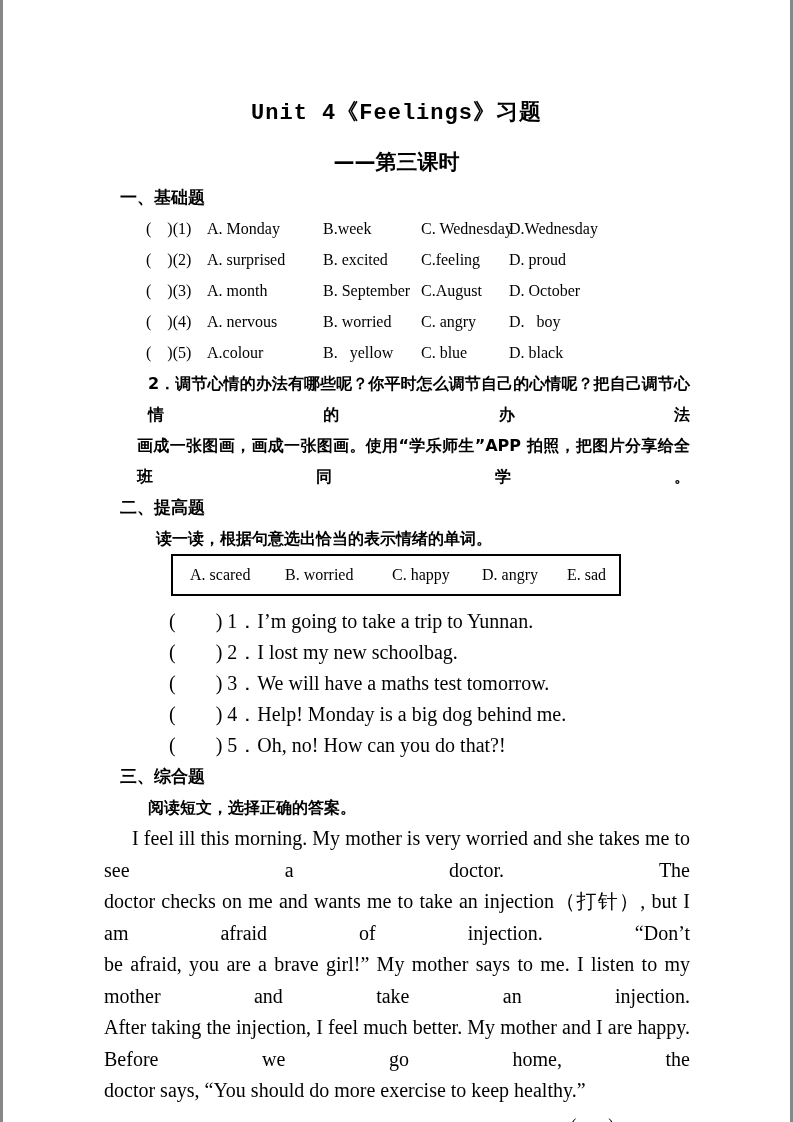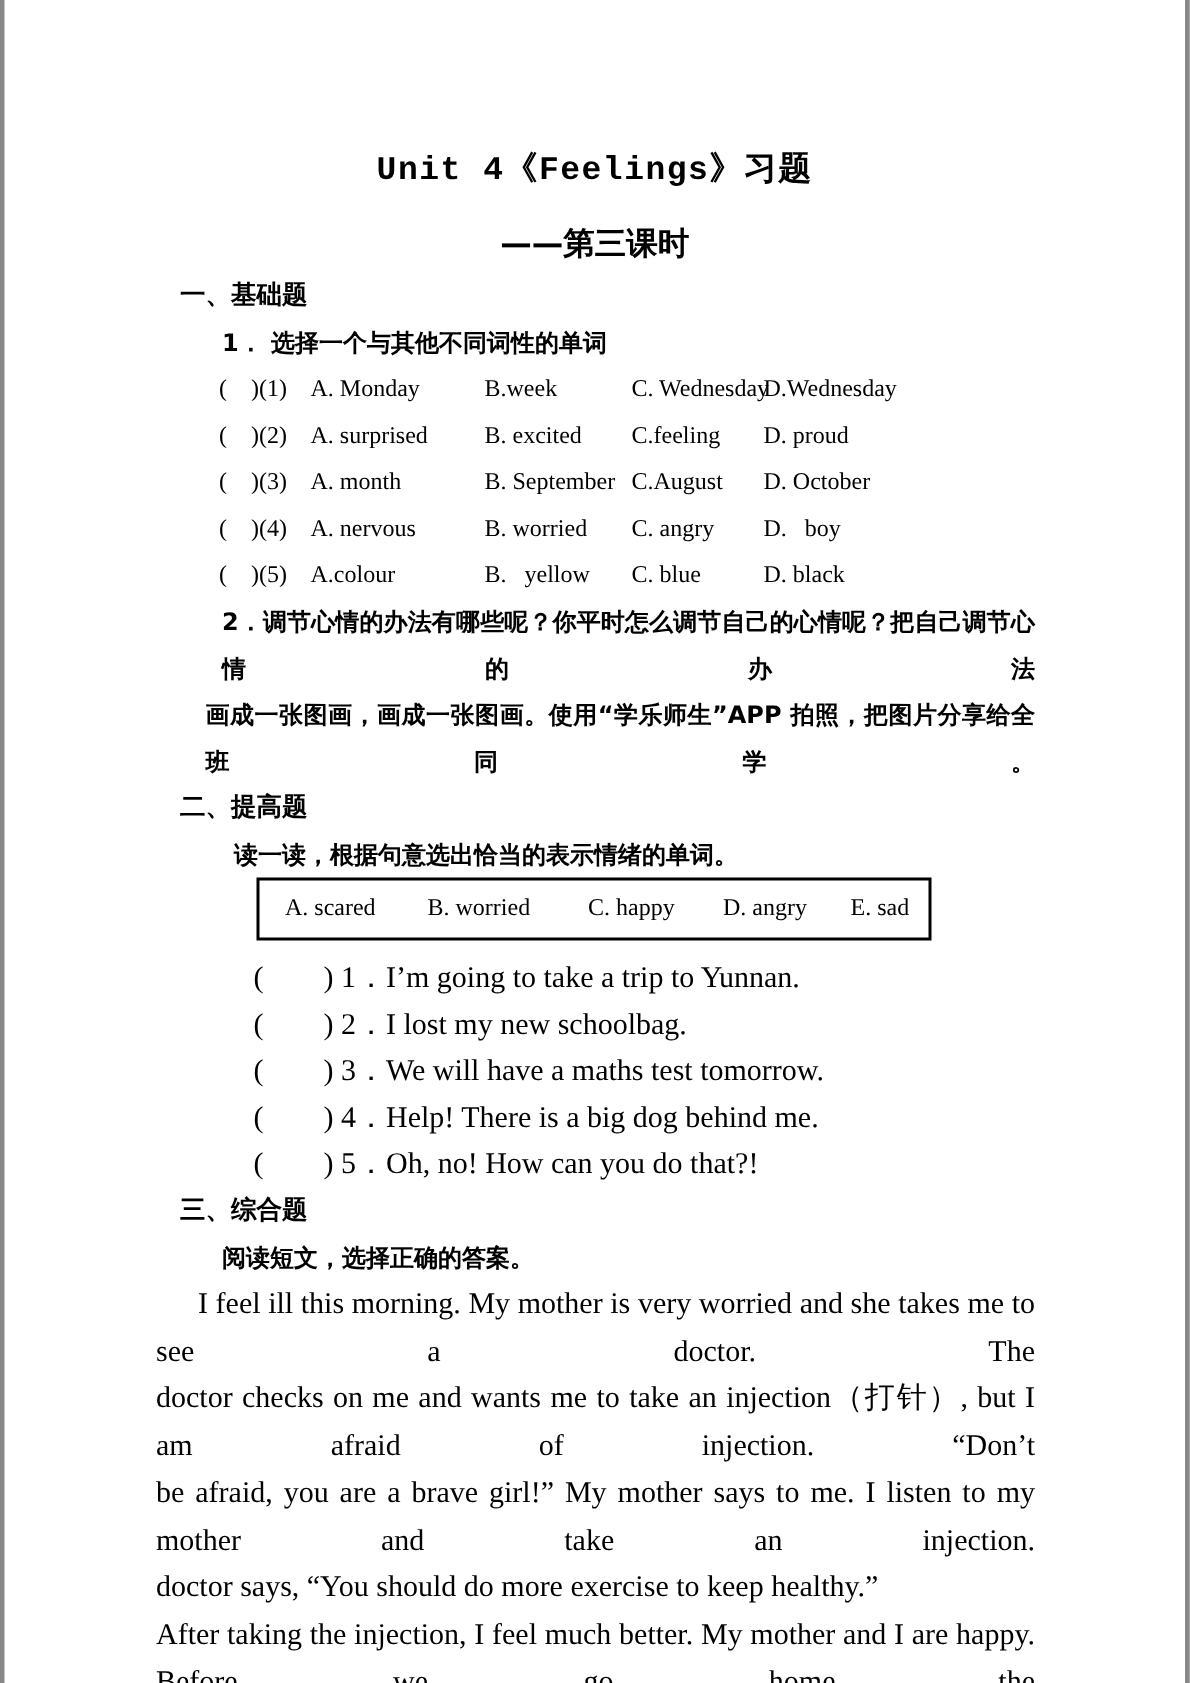--- a/index.html
+++ b/index.html
@@ -120,21 +120,20 @@
 </style>
 </head>
 <body>
 
 <div class="page">
 
   <div class="doc-title">Unit 4《Feelings》习题</div>
   <div class="doc-subtitle cjk">——第三课时</div>
 
   <div class="sec-heading sec1-heading cjk">一、基础题</div>
-  <div class="sub-title cjk">1． 选择一个与其他不同词性的单词</div>
 
   <div class="choice-table">
     <div class="choice-row">
       <span>(　)(1)</span>
       <span>A. Monday</span>
       <span>B.week</span>
       <span>C. Wednesday</span>
       <span>D.Wednesday</span>
     </div>
     <div class="choice-row">
@@ -178,33 +177,33 @@
     <span>B. worried</span>
     <span>C. happy</span>
     <span>D. angry</span>
     <span>E. sad</span>
   </div>
 
   <div class="sentence-list">
     <div class="sentence-row"><span>(　　) 1．</span><span>I’m going to take a trip to Yunnan.</span></div>
     <div class="sentence-row"><span>(　　) 2．</span><span>I lost my new schoolbag.</span></div>
     <div class="sentence-row"><span>(　　) 3．</span><span>We will have a maths test tomorrow.</span></div>
-    <div class="sentence-row"><span>(　　) 4．</span><span>Help! There is a big dog behind me.</span></div>
+    <div class="sentence-row"><span>(　　) 4．</span><span>Help! Monday is a big dog behind me.</span></div>
     <div class="sentence-row"><span>(　　) 5．</span><span>Oh, no! How can you do that?!</span></div>
   </div>
 
   <div class="sec-heading cjk">三、综合题</div>
   <div class="sub-title cjk">阅读短文，选择正确的答案。</div>
 
   <div class="passage">
     <div class="passage-line first">I feel ill this morning. My mother is very worried and she takes me to see a doctor. The</div>
     <div class="passage-line">doctor checks on me and wants me to take an injection（打针）, but I am afraid of injection. “Don’t</div>
     <div class="passage-line">be afraid, you are a brave girl!” My mother says to me. I listen to my mother and take an injection.</div>
+    <div class="passage-line">After taking the injection, I feel much better. My mother and I are happy. Before we go home, the</div>
     <div class="passage-line last">doctor says, “You should do more exercise to keep healthy.”</div>
-    <div class="passage-line">After taking the injection, I feel much better. My mother and I are happy. Before we go home, the</div>
   </div>
 
   <div class="q1-row">
     
     <span class="q1-answer-blank">(　　)</span>
   </div>
 
 </div>
 
 </body></html>

